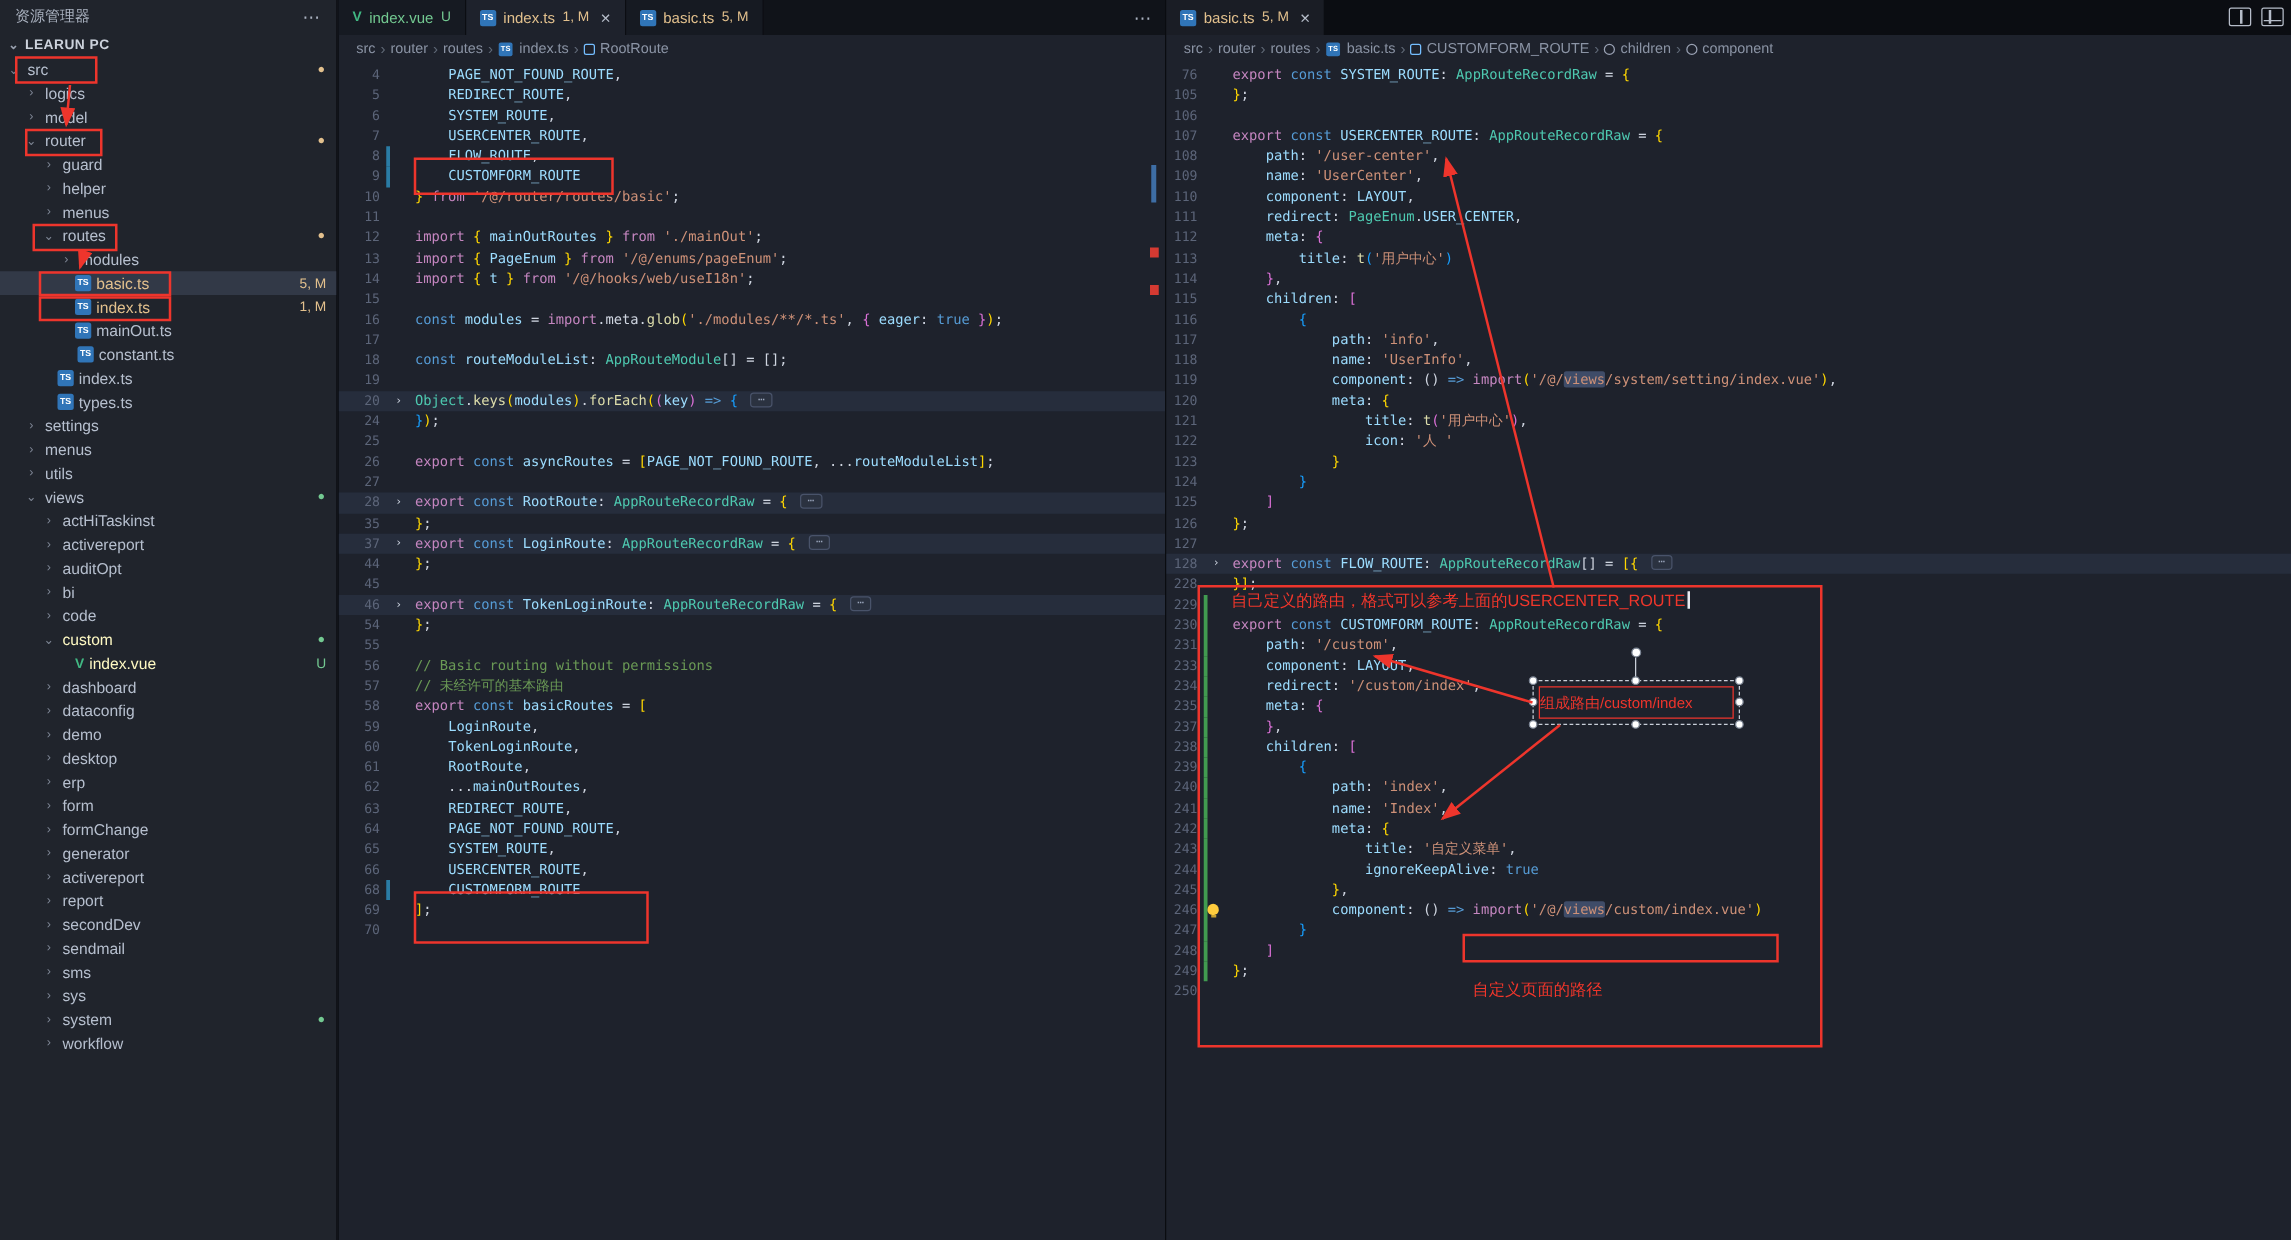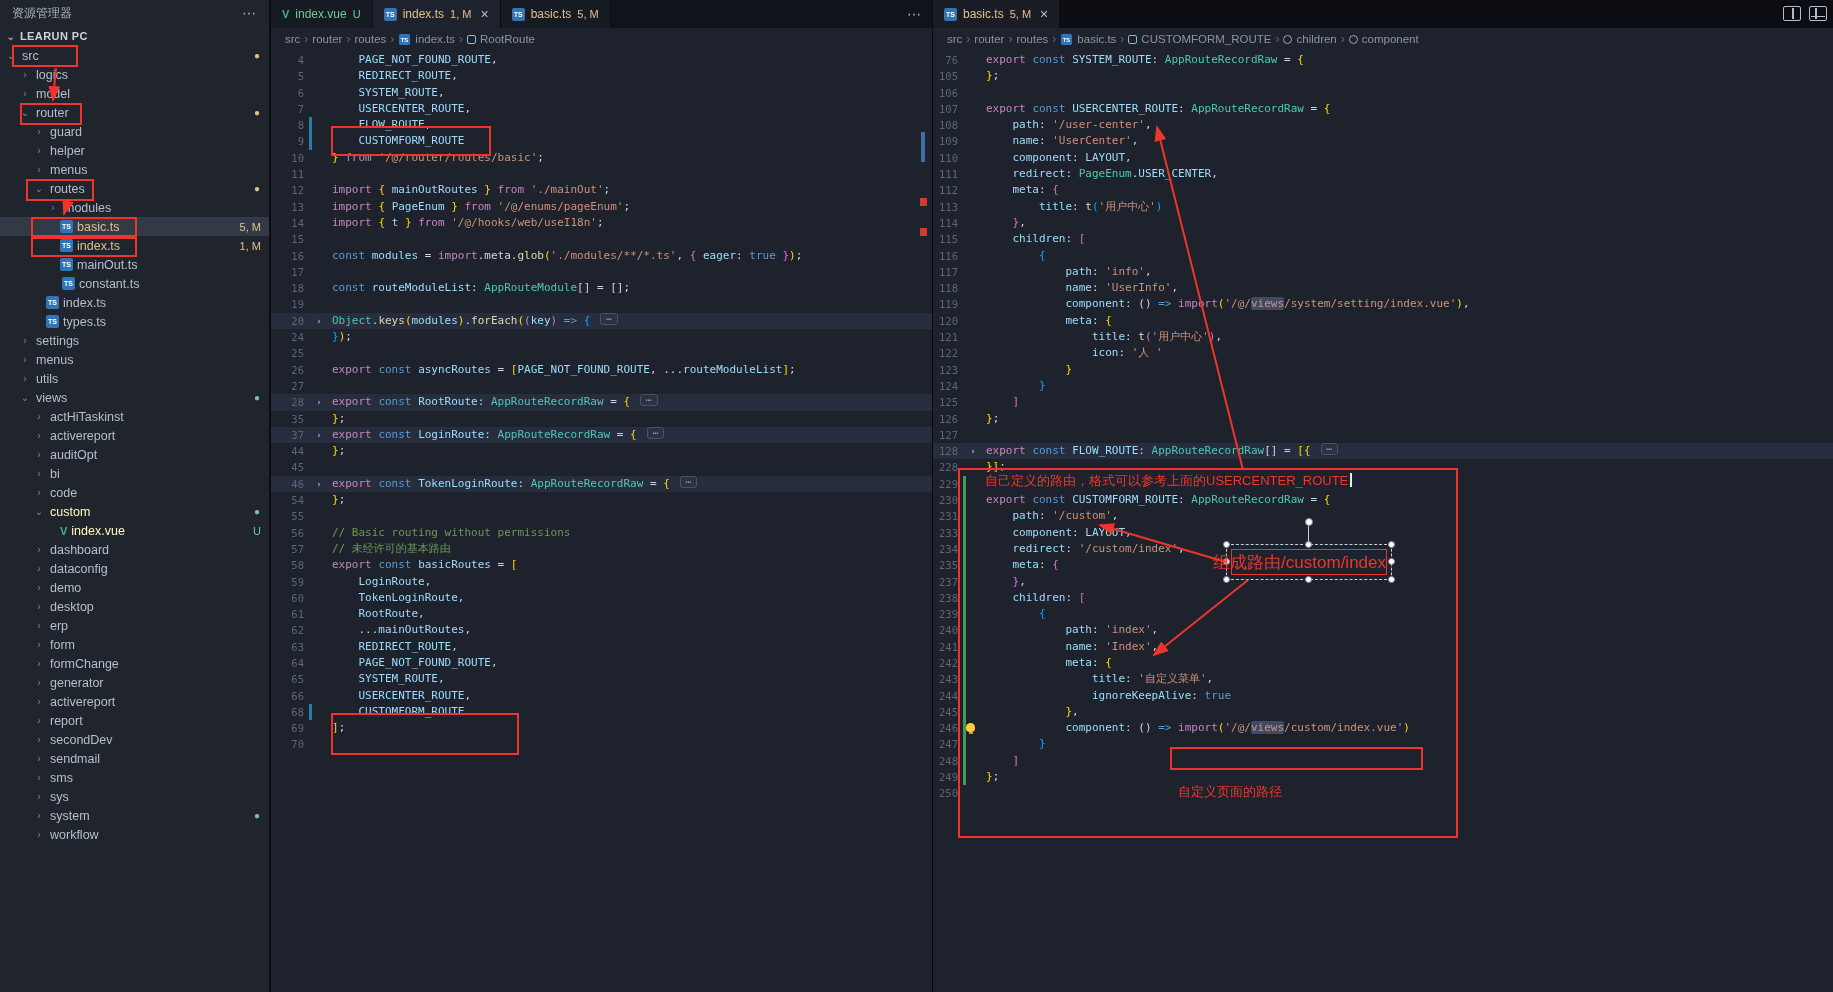--- a/index.html
+++ b/index.html
@@ -74,21 +74,21 @@
 
   
   .ruler-mark{position:absolute;z-index:5}
 
   
   .anno-box{position:absolute;border:2px solid #ee352c;z-index:60;pointer-events:none}
   .anno-note{position:absolute;color:#f0362b;font-size:13px;z-index:62;white-space:nowrap;font-family:"Liberation Sans",sans-serif}
   .caret{display:inline-block;width:2px;height:14px;background:#e8eaf0;margin-left:2px;vertical-align:-2px}
   .anno-svg{position:absolute;left:0;top:0;z-index:65;pointer-events:none}
   .compose-sel{position:absolute;border:1px dashed #c9cfd9;z-index:63}
-  .compose-inner{position:absolute;left:4px;top:4px;right:4px;bottom:4px;border:1.5px solid #ee352c;color:#ee352c;font-size:17px;display:flex;align-items:center;justify-content:flex-end;white-space:nowrap}
+  .compose-inner{position:absolute;left:4px;top:4px;right:4px;bottom:4px;border:1.5px solid #ee352c;color:#ee352c;font-size:12px;display:flex;align-items:center;justify-content:flex-start;white-space:nowrap}
   .handle{position:absolute;width:7px;height:7px;background:#fff;border:1px solid #7e8796;border-radius:50%}
   .h-nw{left:-4px;top:-4px}.h-n{left:calc(50% - 4px);top:-4px}.h-ne{right:-4px;top:-4px}
   .h-e{right:-4px;top:calc(50% - 4px)}.h-se{right:-4px;bottom:-4px}.h-s{left:calc(50% - 4px);bottom:-4px}
   .h-sw{left:-4px;bottom:-4px}.h-w{left:-4px;top:calc(50% - 4px)}
   .rotate-line{position:absolute;left:calc(50% - 1px);top:-19px;width:1px;height:16px;background:#c9cfd9}
   .rotate-handle{position:absolute;left:calc(50% - 4px);top:-27px;width:8px;height:8px;background:#fff;border:1px solid #7e8796;border-radius:50%}
 
   
   .win-icons{position:absolute;right:6px;top:6px;display:flex;gap:8px;z-index:20}
   .win-ico{width:18px;height:15px;border:1.5px solid #b6bdc9;border-radius:2px;position:relative;cursor:pointer}

